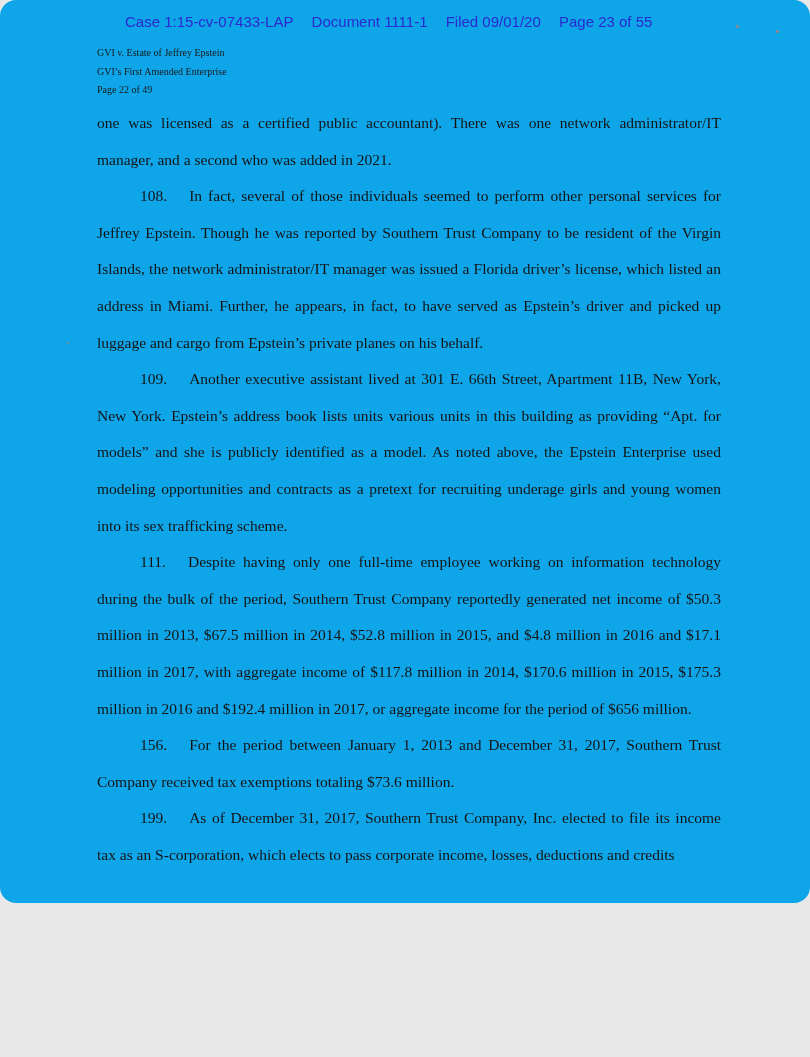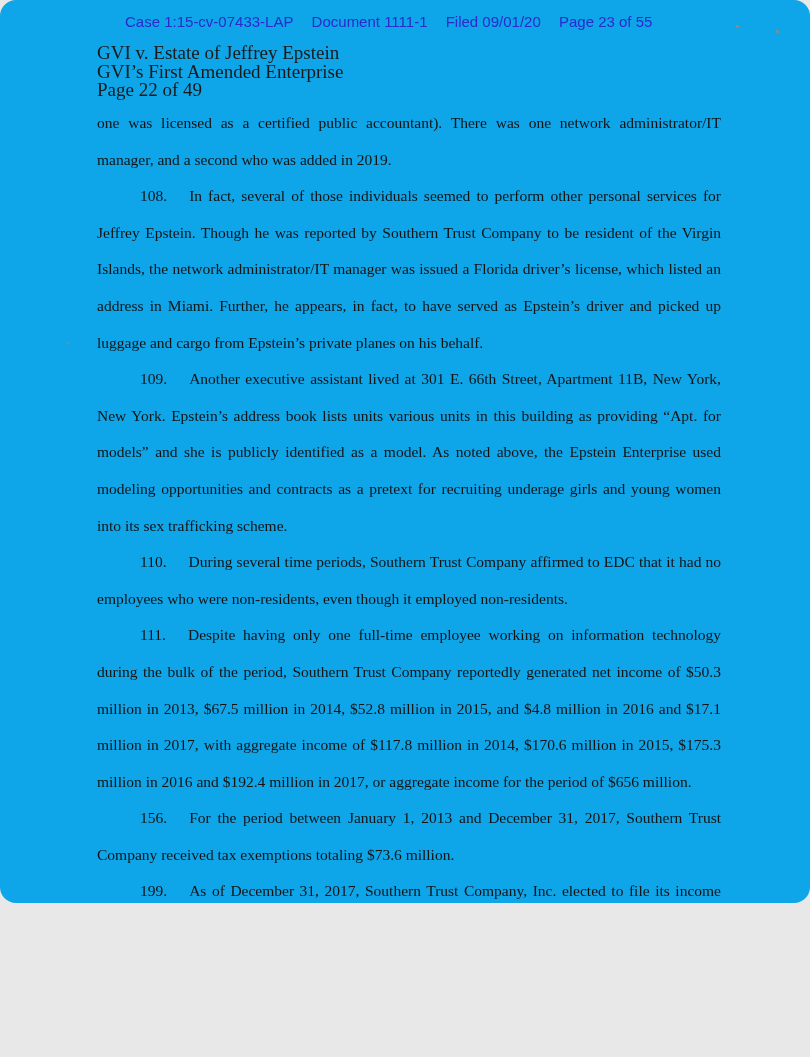--- a/index.html
+++ b/index.html
@@ -24,21 +24,21 @@
     color: #2a2acd;
   }
   .stamp-part { display: inline-block; margin-right: 14px; }
   .stamp-part:last-child { margin-right: 0; }
 
   
   .caption {
     position: absolute;
     left: 97px;
     top: 44px;
-    font-size: 19px;
+    font-size: 10px;
     line-height: 18.6px;
     color: #1a1a1a;
   }
   .caption .bold { font-weight: normal; }
 
   
   .doc-body {
     position: absolute;
     left: 97px;
     top: 105px;
@@ -80,22 +80,21 @@
   <div class="artifact a2"></div>
   <div class="artifact a3"></div>
 
   <div class="caption">
     <div>GVI v. Estate of Jeffrey Epstein</div>
     <div>GVI’s First Amended Enterprise</div>
     <div><span>Page </span><span class="bold">22</span><span> of </span><span class="bold">49</span></div>
   </div>
 
   <div class="doc-body">
-    <p><span>one was licensed as a certified public accountant).  There was one network administrator/IT manager, and a second who was added in 2019.</span></p>
+    <p><span>one was licensed as a certified public accountant).  There was one network administrator/IT manager, and a second who was added in 2021.</span></p>
     <p class="numbered"><span class="pnum">108.</span><span>In fact, several of those individuals seemed to perform other personal services for Jeffrey Epstein.  Though he was reported by Southern Trust Company to be resident of the Virgin Islands, the network administrator/IT manager was issued a Florida driver’s license, which listed an address in Miami.  Further, he appears, in fact, to have served as Epstein’s driver and picked up luggage and cargo from Epstein’s private planes on his behalf.</span></p>
     <p class="numbered"><span class="pnum">109.</span><span>Another executive assistant lived at 301 E. 66th Street, Apartment 11B, New York, New York.  Epstein’s address book lists units various units in this building as providing “Apt. for models” and she is publicly identified as a model.  As noted above, the Epstein Enterprise used modeling opportunities and contracts as a pretext for recruiting underage girls and young women into its sex trafficking scheme.</span></p>
-    <p class="numbered"><span class="pnum">110.</span><span>During several time periods, Southern Trust Company affirmed to EDC that it had no employees who were non-residents, even though it employed non-residents.</span></p>
     <p class="numbered"><span class="pnum">111.</span><span>Despite having only one full-time employee working on information technology during the bulk of the period, Southern Trust Company reportedly generated net income of $50.3 million in 2013, $67.5 million in 2014, $52.8 million in 2015, and $4.8 million in 2016 and $17.1 million in 2017, with aggregate income of $117.8 million in 2014, $170.6 million in 2015, $175.3 million in 2016 and $192.4 million in 2017, or aggregate income for the period of $656 million.</span></p>
     <p class="numbered"><span class="pnum">156.</span><span>For the period between January 1, 2013 and December 31, 2017, Southern Trust Company received tax exemptions totaling $73.6 million.</span></p>
     <p class="numbered"><span class="pnum">199.</span><span>As of December 31, 2017, Southern Trust Company, Inc. elected to file its income tax as an S-corporation, which elects to pass corporate income, losses, deductions and credits</span></p>
   </div>
 
 </div>
 
 </body></html>

